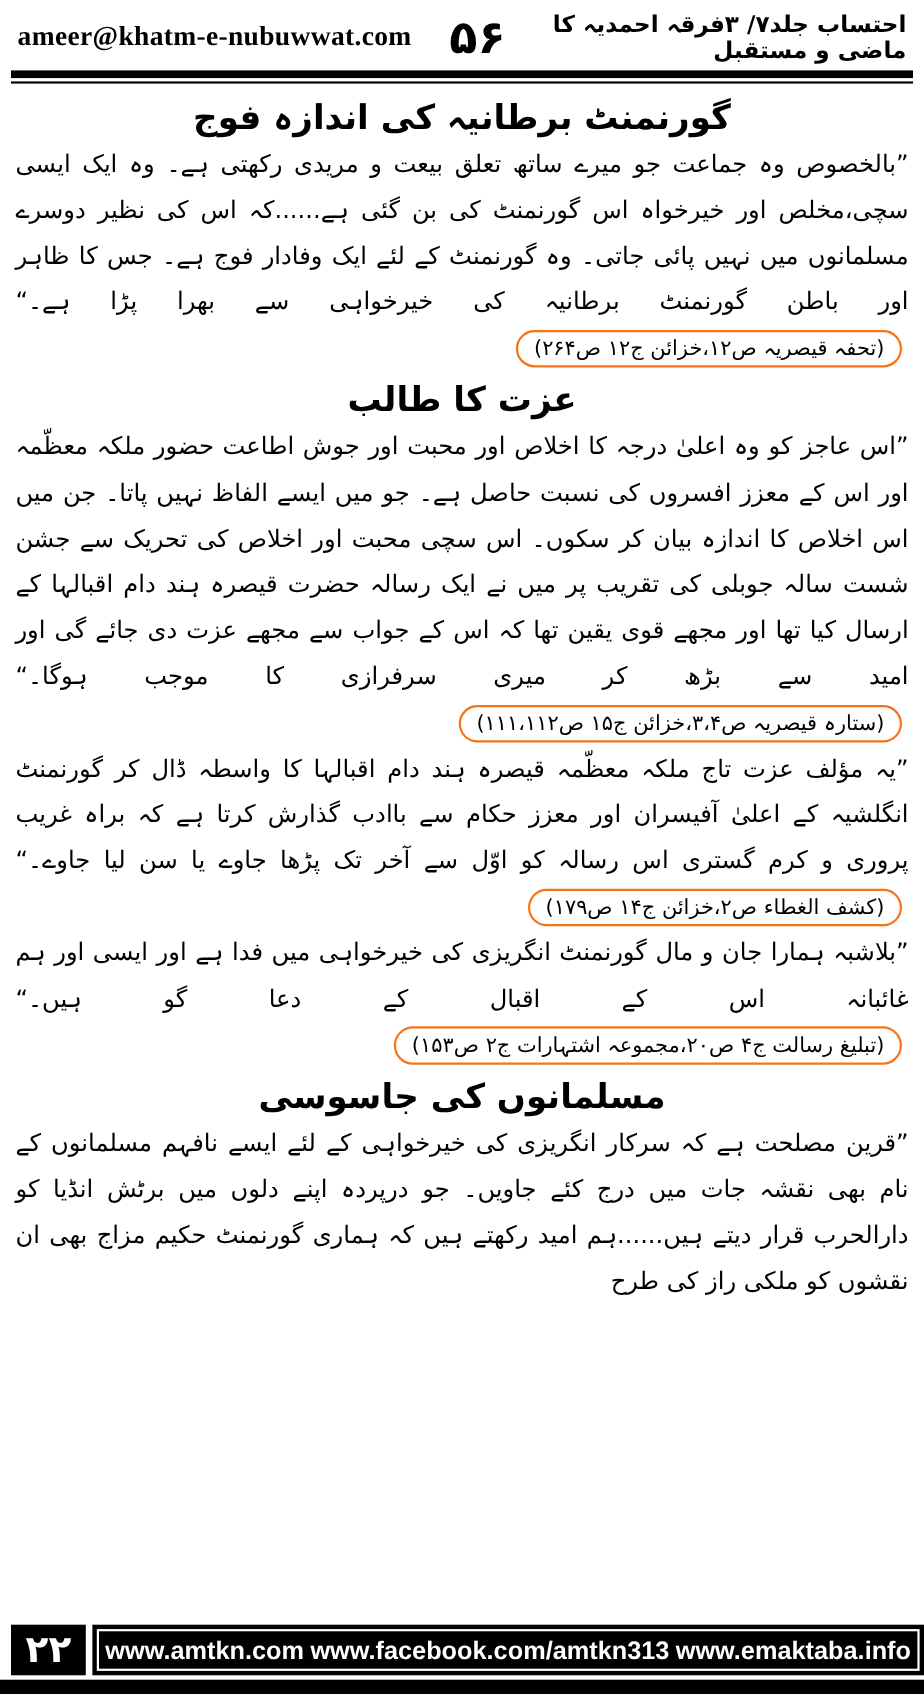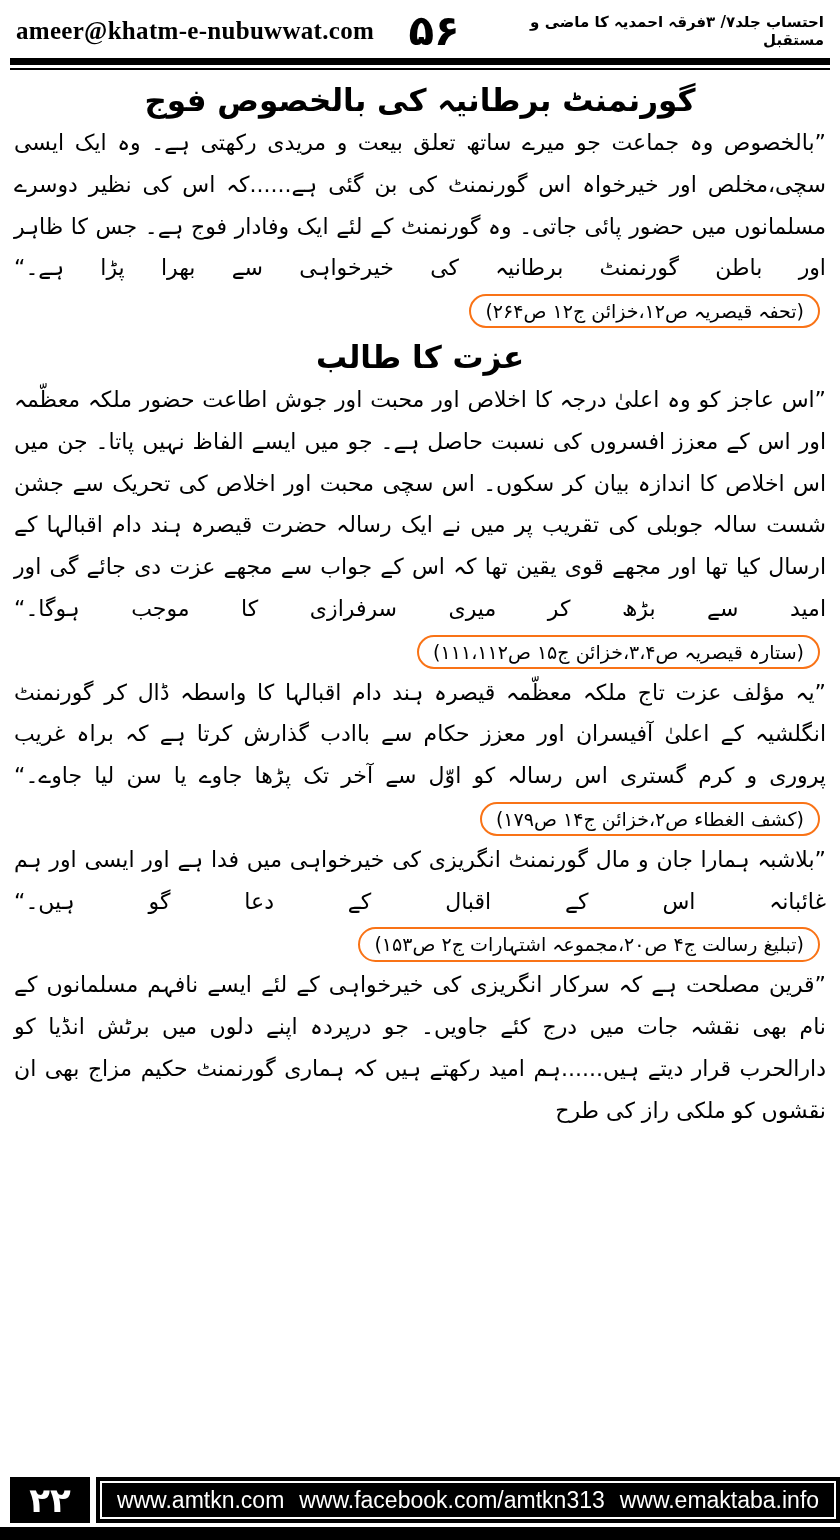--- a/index.html
+++ b/index.html
@@ -31,21 +31,21 @@
     font-size: 25px;
     letter-spacing: 0.3px;
   }
   .pagenum-top {
     font-size: 42px;
     font-weight: bold;
     line-height: 1;
   }
   .title {
     direction: rtl;
-    font-size: 15px;
+    font-size: 21px;
     font-weight: bold;
     max-width: 330px;
     text-align: right;
   }
   .rule-thick { height: 7px; background: #000; }
   .rule-thin  { height: 2px; background: #000; margin-top: 3px; }
   
   .content {
     direction: rtl;
     padding: 4px 4px 0;
@@ -82,39 +82,39 @@
     background: #ffffff;
   }
   .footer-row {
     display: flex;
     align-items: stretch;
     gap: 6px;
     height: 46px;
     padding-left: 10px;
   }
   .page-box {
-    width: 80px;
+    width: 68px;
     background: #000;
     color: #fff;
     display: flex;
     align-items: center;
     justify-content: center;
     font-size: 34px;
     font-weight: bold;
   }
   .urls-outer {
     flex: 1;
     background: #000;
     padding: 4px;
   }
   .urls {
     height: 100%;
     border: 2px solid #fff;
     color: #fff;
-    font-weight: normal;
+    font-weight: bold;
     font-size: 23px;
     display: flex;
     align-items: center;
     justify-content: space-evenly;
     font-family: "Liberation Sans", sans-serif;
     white-space: nowrap;
   }
   .strip {
     height: 13px;
     background: #000;
@@ -131,39 +131,40 @@
     <div class="email">ameer@khatm-e-nubuwwat.com</div>
     <div class="pagenum-top">۵۶</div>
     <div class="title">احتساب جلد۷/ ۳فرقہ احمدیہ کا ماضی و مستقبل</div>
   </header>
   <div class="rule-thick"></div>
   <div class="rule-thin"></div>
 
   <main class="content">
 
     <section class="sec">
-      <h2 class="sec-heading">گورنمنٹ برطانیہ کی بالخصوص فوج</h2>
-      <p class="sec-body"><span>”بالخصوص وہ جماعت جو میرے ساتھ تعلق بیعت و مریدی رکھتی ہے۔ وہ ایک ایسی سچی،مخلص اور خیرخواہ اس گورنمنٹ کی بن گئی ہے......کہ اس کی نظیر دوسرے مسلمانوں میں حضور پائی جاتی۔ وہ گورنمنٹ کے لئے ایک وفادار فوج ہے۔ جس کا ظاہر اور باطن گورنمنٹ برطانیہ کی خیرخواہی سے بھرا پڑا ہے۔“</span> <span class="cite">(تحفہ قیصریہ ص۱۲،خزائن ج۱۲ ص۲۶۴)</span></p>
+      <h2 class="sec-heading">گورنمنٹ برطانیہ کی اندازہ فوج</h2>
+      <p class="sec-body"><span>”بالخصوص وہ جماعت جو میرے ساتھ تعلق بیعت و مریدی رکھتی ہے۔ وہ ایک ایسی سچی،مخلص اور خیرخواہ اس گورنمنٹ کی بن گئی ہے......کہ اس کی نظیر دوسرے مسلمانوں میں نہیں پائی جاتی۔ وہ گورنمنٹ کے لئے ایک وفادار فوج ہے۔ جس کا ظاہر اور باطن گورنمنٹ برطانیہ کی خیرخواہی سے بھرا پڑا ہے۔“</span> <span class="cite">(تحفہ قیصریہ ص۱۲،خزائن ج۱۲ ص۲۶۴)</span></p>
     </section>
 
     <section class="sec">
       <h2 class="sec-heading">عزت کا طالب</h2>
       <p class="sec-body"><span>”اس عاجز کو وہ اعلیٰ درجہ کا اخلاص اور محبت اور جوش اطاعت حضور ملکہ معظّمہ اور اس کے معزز افسروں کی نسبت حاصل ہے۔ جو میں ایسے الفاظ نہیں پاتا۔ جن میں اس اخلاص کا اندازہ بیان کر سکوں۔ اس سچی محبت اور اخلاص کی تحریک سے جشن شست سالہ جوبلی کی تقریب پر میں نے ایک رسالہ حضرت قیصرہ ہند دام اقبالہا کے ارسال کیا تھا اور مجھے قوی یقین تھا کہ اس کے جواب سے مجھے عزت دی جائے گی اور امید سے بڑھ کر میری سرفرازی کا موجب ہوگا۔“</span> <span class="cite">(ستارہ قیصریہ ص۳،۴،خزائن ج۱۵ ص۱۱۱،۱۱۲)</span></p>
     </section>
 
     <section class="sec">
       <p class="sec-body"><span>”یہ مؤلف عزت تاج ملکہ معظّمہ قیصرہ ہند دام اقبالہا کا واسطہ ڈال کر گورنمنٹ انگلشیہ کے اعلیٰ آفیسران اور معزز حکام سے باادب گذارش کرتا ہے کہ براہ غریب پروری و کرم گستری اس رسالہ کو اوّل سے آخر تک پڑھا جاوے یا سن لیا جاوے۔“</span> <span class="cite">(کشف الغطاء ص۲،خزائن ج۱۴ ص۱۷۹)</span></p>
     </section>
 
     <section class="sec">
       <p class="sec-body"><span>”بلاشبہ ہمارا جان و مال گورنمنٹ انگریزی کی خیرخواہی میں فدا ہے اور ایسی اور ہم غائبانہ اس کے اقبال کے دعا گو ہیں۔“</span> <span class="cite">(تبلیغ رسالت ج۴ ص۲۰،مجموعہ اشتہارات ج۲ ص۱۵۳)</span></p>
     </section>
 
 
     <section class="sec">
+      <h2 class="sec-heading">مسلمانوں کی جاسوسی</h2>
       <p class="sec-body"><span>”قرین مصلحت ہے کہ سرکار انگریزی کی خیرخواہی کے لئے ایسے نافہم مسلمانوں کے نام بھی نقشہ جات میں درج کئے جاویں۔ جو درپردہ اپنے دلوں میں برٹش انڈیا کو دارالحرب قرار دیتے ہیں......ہم امید رکھتے ہیں کہ ہماری گورنمنٹ حکیم مزاج بھی ان نقشوں کو ملکی راز کی طرح</span></p>
     </section>
 
   </main>
 
   <footer class="footer">
     <div class="footer-row">
       <div class="page-box">۲۲</div>
       <div class="urls-outer">
         <div class="urls">

